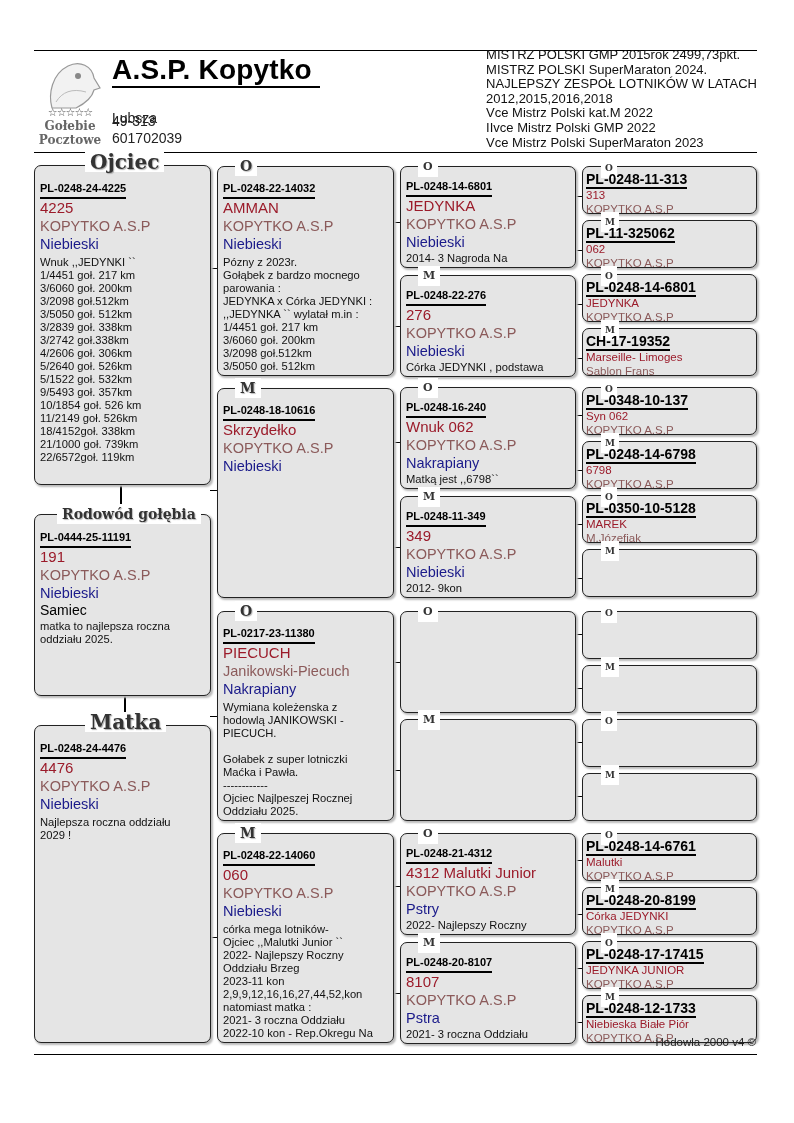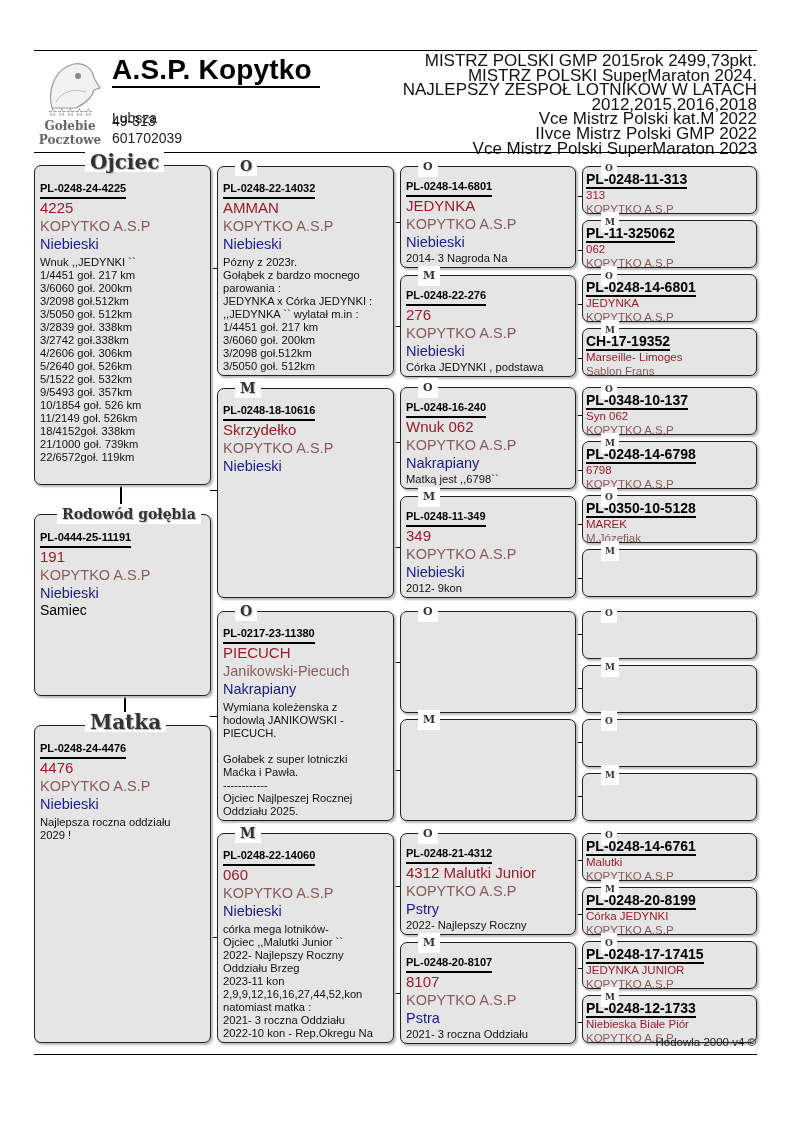--- a/index.html
+++ b/index.html
@@ -10,21 +10,21 @@
   
   .logo { position: absolute; left: 34px; top: 56px; width: 72px; height: 92px; }
   .logo .head { position: absolute; left: 8px; top: 2px; width: 60px; height: 54px; }
   .logo .stars { position: absolute; left: 0; top: 50px; width: 72px; text-align: center; font-size: 11px; letter-spacing: -1px; color: #555; font-family: "DejaVu Sans", sans-serif; }
   .logo .l1, .logo .l2 { position: absolute; left: 0; width: 72px; text-align: center; font-family: "DejaVu Serif", serif; font-weight: bold; font-size: 12px; color: #666; }
   .logo .l1 { top: 63px; }
   .logo .l2 { top: 77px; }
   .title { position: absolute; left: 112px; top: 54px; font-size: 28px; font-weight: bold; letter-spacing: 0.2px; }
   .title-line { position: absolute; left: 112px; top: 86px; width: 208px; height: 2px; background: #000; }
   .addr { position: absolute; left: 112px; font-size: 14px; color: #222; }
-  .awards { position: absolute; right: 37px; top: 54px; text-align: right; font-size: 17px; line-height: 14.6px; color: #111; }
+  .awards { position: absolute; right: 37px; top: 48px; font-size: 13px; line-height: 14.6px; color: #111; }
 
   
   .card { position: absolute; border: 1.5px solid #222; border-radius: 7px; background: #e5e5e5; box-shadow: 1.5px 1.5px 2px #bbb; box-sizing: border-box; }
   .legend { position: absolute; top: -12px; background: #fff; font-family: "DejaVu Serif", serif; font-weight: bold; color: #333; padding: 0 5px; line-height: 20px; }
   .legend.big { font-size: 20px; top: -14px; text-shadow: 1px 1px 1px #aaa; }
   .legend.mid { font-size: 14px; top: -11px; text-shadow: 1px 1px 1px #bbb; }
   .legend.sm { font-size: 11px; top: -10px; }
   .legend.xs { font-size: 9px; top: -9px; padding: 0 4px; }
 
   .ring { display: inline-block; font-weight: bold; font-size: 11px; border-bottom: 2px solid #000; line-height: 17px; padding-bottom: 0; }
@@ -129,20 +129,22 @@
 </div>
 
 <div class="card" style="left:34px;top:514px;width:177px;height:182px;">
   <div class="legend mid" style="left:22px;">Rodowód gołębia</div>
   <div class="inner" style="top:12px;">
     <div class="ring">PL-0444-25-11191</div>
     <div class="name">191</div>
     <div class="breeder">KOPYTKO A.S.P</div>
     <div class="color">Niebieski</div>
     <div class="sex">Samiec</div>
+    <div class="desc" style="margin-top:1px;">matka to najlepsza roczna
+oddziału 2025.</div>
   </div>
 </div>
 
 <div class="card" style="left:34px;top:725px;width:177px;height:318px;">
   <div class="legend big" style="left:50px;">Matka</div>
   <div class="inner" style="top:12px;">
     <div class="ring">PL-0248-24-4476</div>
     <div class="name">4476</div>
     <div class="breeder">KOPYTKO A.S.P</div>
     <div class="color">Niebieski</div>

